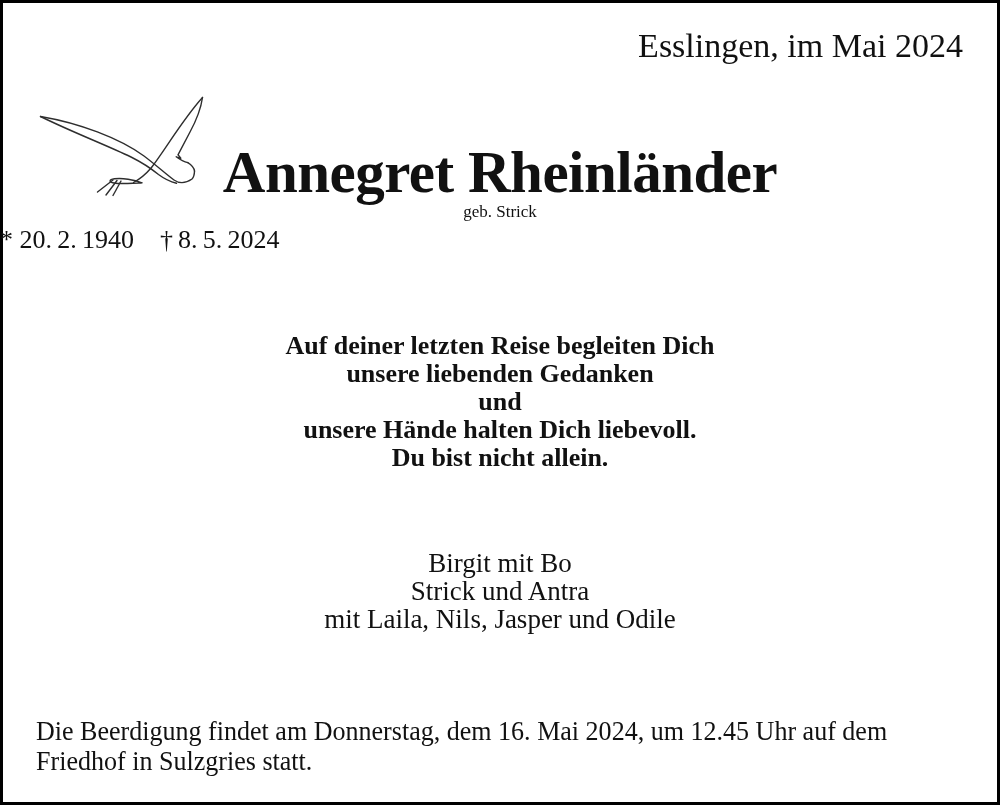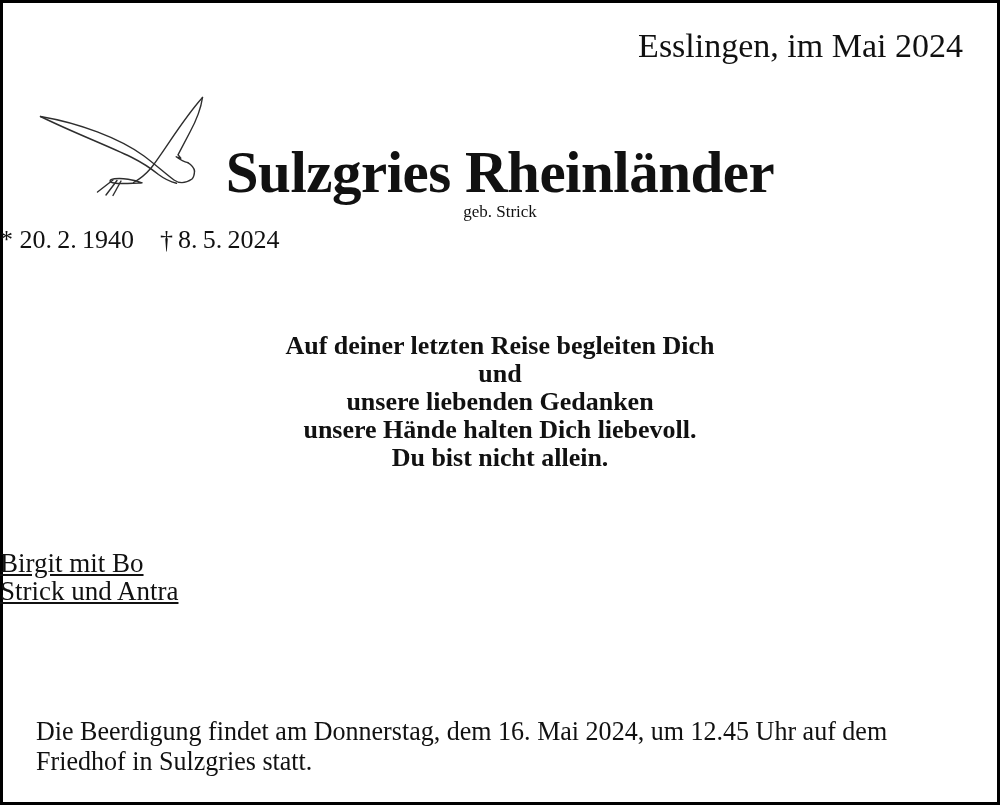--- a/index.html
+++ b/index.html
@@ -46,21 +46,22 @@
     font-size: 26px; line-height: 26px;
     white-space: nowrap;
   }
   .poem {
     position: absolute; left: 0; right: 0; top: 332px;
     text-align: center;
     font-size: 26px; line-height: 28px; font-weight: 700;
   }
   .family {
     position: absolute; left: 0; right: 0; top: 549px;
-    font-size: 27px; line-height: 28px; text-decoration: underline;
+    text-align: center;
+    font-size: 27px; line-height: 28px;
   }
   .funeral {
     position: absolute; left: 36px; top: 716px;
     font-size: 28px; line-height: 30px;
     transform: scaleX(0.93);
     transform-origin: left top;
     white-space: nowrap;
   }
 </style>
 </head>
@@ -82,33 +83,34 @@
 
   <path d="M 153.8,74.6 C 157.6,77 160.1,80 160.5,83"></path>
 
   <path d="M 108,94.8 C 100,91.5 88,89.8 80.5,90.8 C 74.9,91.6 74.5,94 80,95 C 87,96.3 97.5,95.2 104.5,95 C 105.8,95 107,95 108,94.8"></path>
 
   <path d="M 79,92 L 63.5,104"></path>
   <path d="M 83,92.5 L 72,107"></path>
   <path d="M 87,93 L 79,107.5"></path>
 </svg>
 
-<div class="deceased-name">Sulzgries Rheinländer</div>
+<div class="deceased-name">Annegret Rheinländer</div>
 <div class="maiden-name">geb. Strick</div>
 <div class="life-dates">* 20. 2. 1940  † 8. 5. 2024</div>
 
 <div class="poem">
   <div>Auf deiner letzten Reise begleiten Dich</div>
+  <div>unsere liebenden Gedanken</div>
   <div>und</div>
-  <div>unsere liebenden Gedanken</div>
   <div>unsere Hände halten Dich liebevoll.</div>
   <div>Du bist nicht allein.</div>
 </div>
 
 <div class="family">
   <div>Birgit mit Bo</div>
   <div>Strick und Antra</div>
+  <div>mit Laila, Nils, Jasper und Odile</div>
 </div>
 
 <div class="funeral">
   <div>Die Beerdigung findet am Donnerstag, dem 16. Mai 2024, um 12.45 Uhr auf dem</div>
   <div>Friedhof in Sulzgries statt.</div>
 </div>
 
 </body></html>

